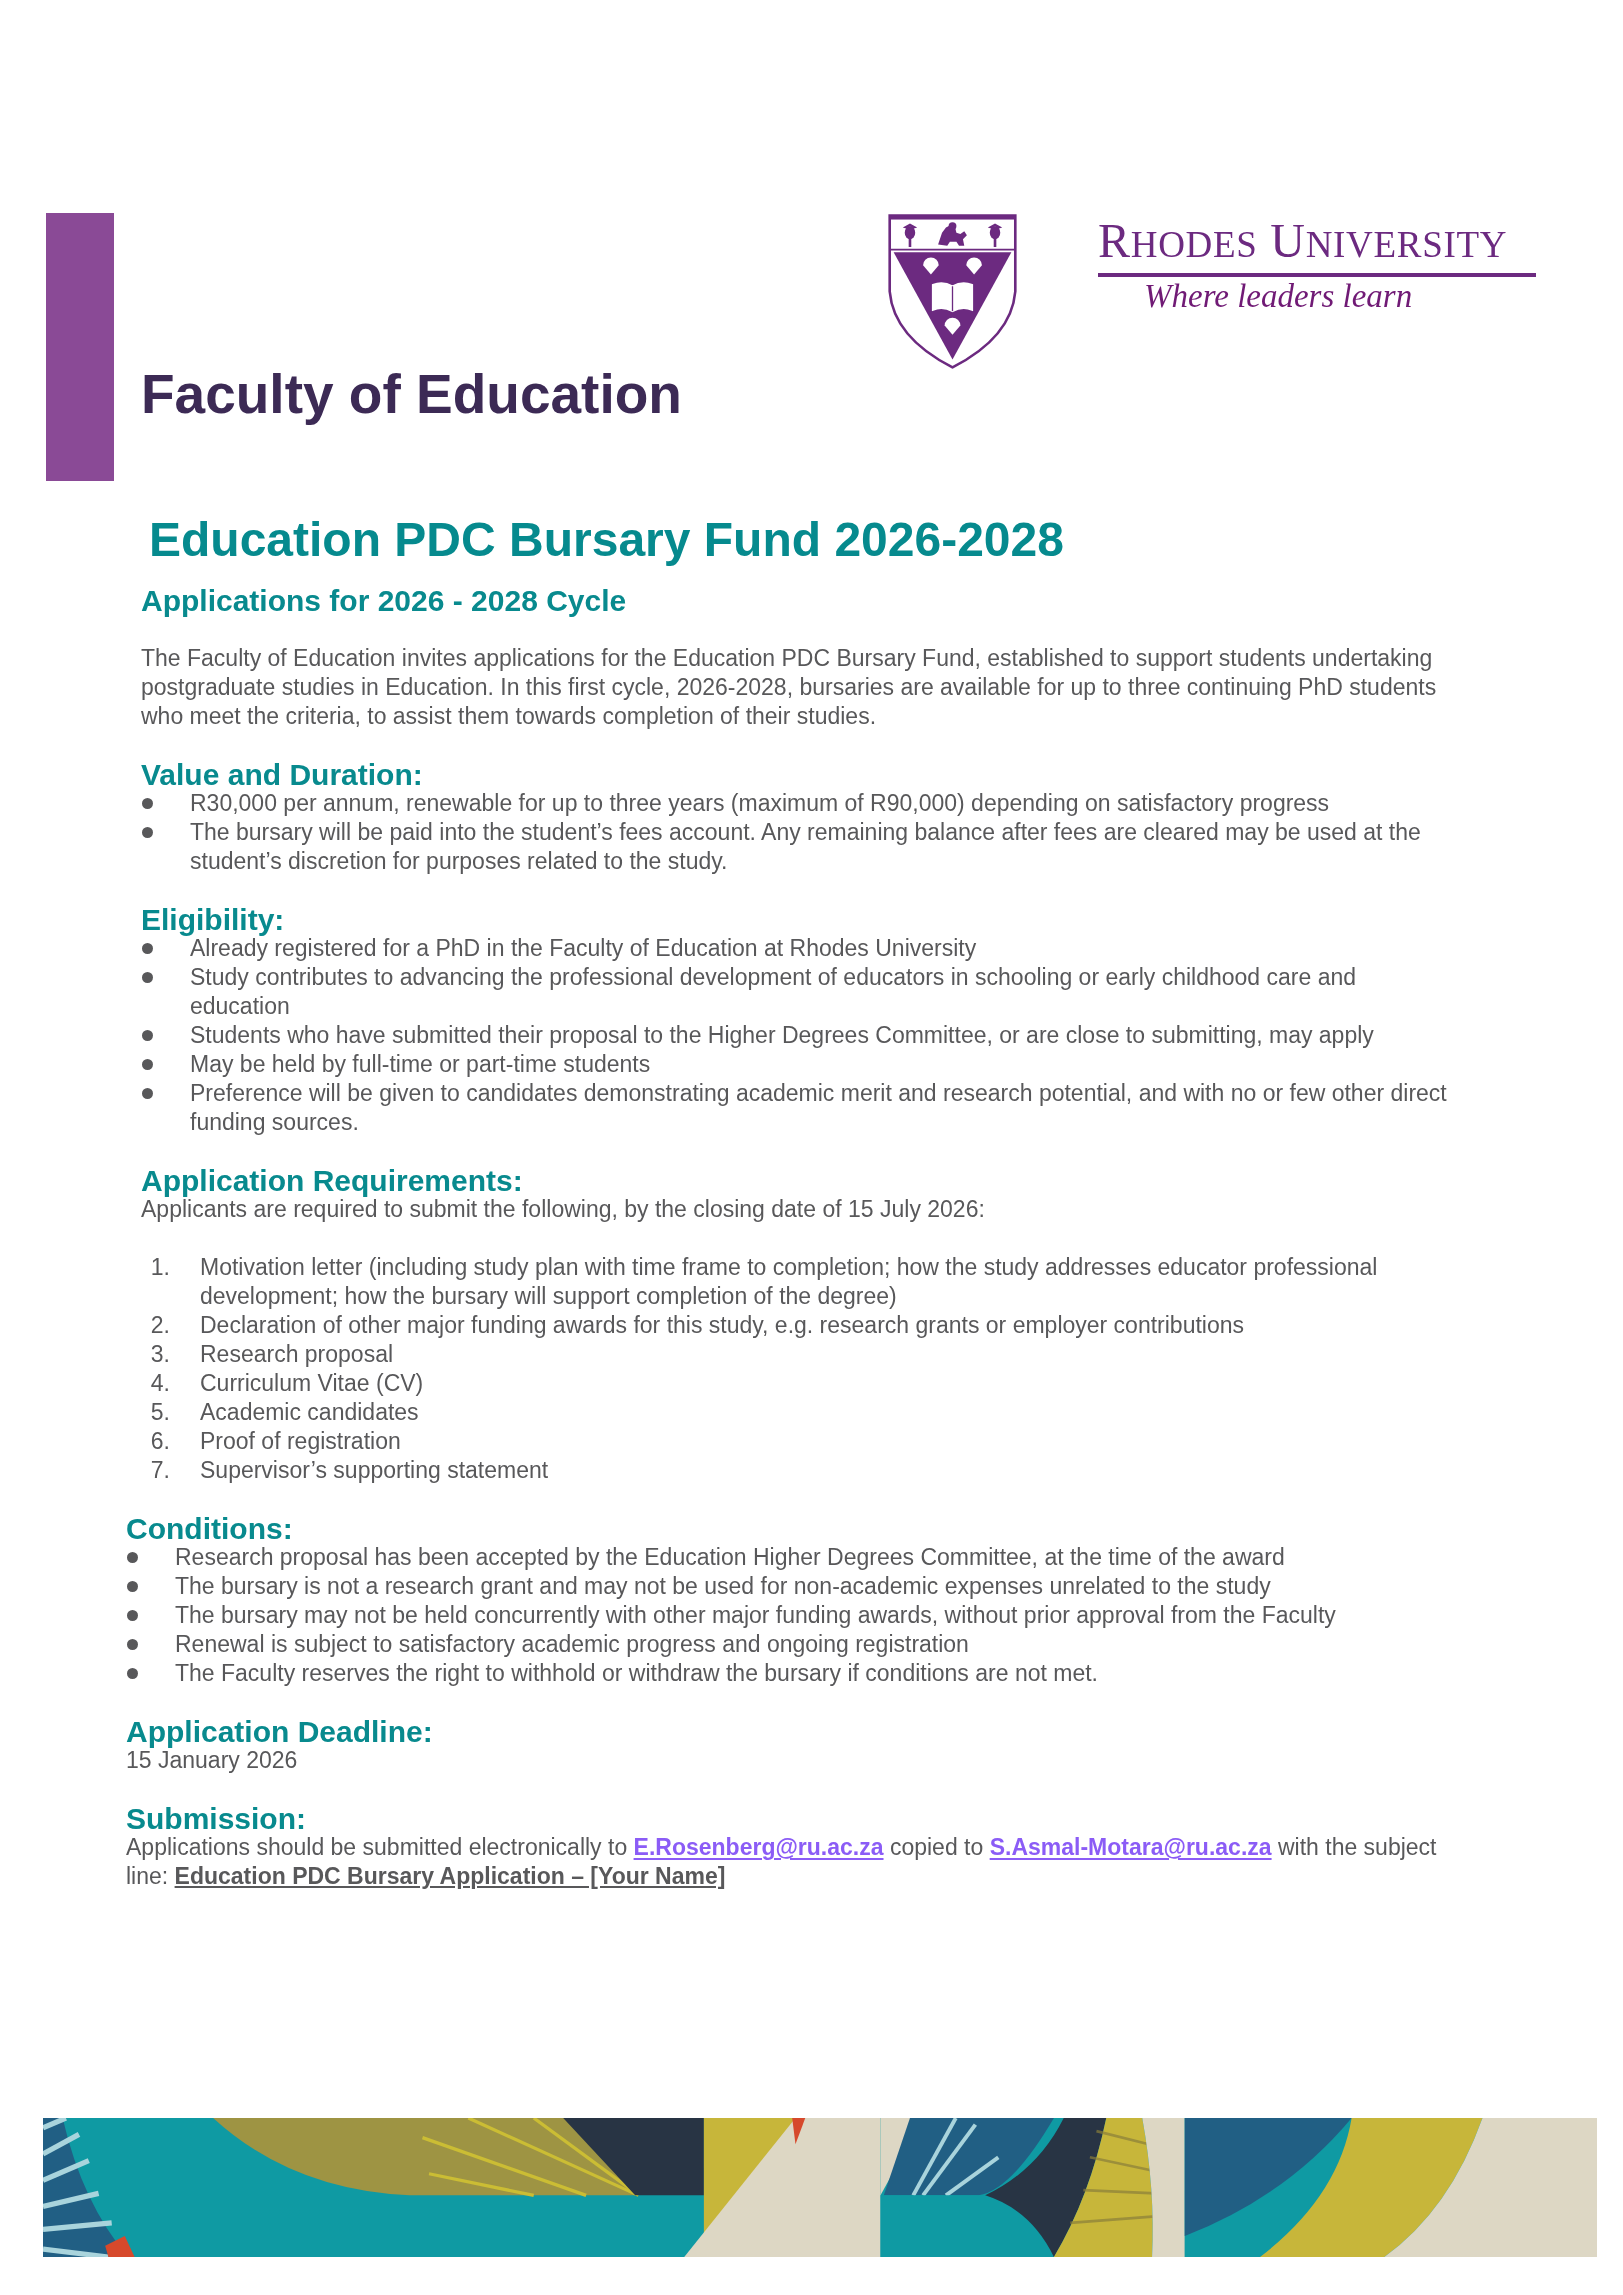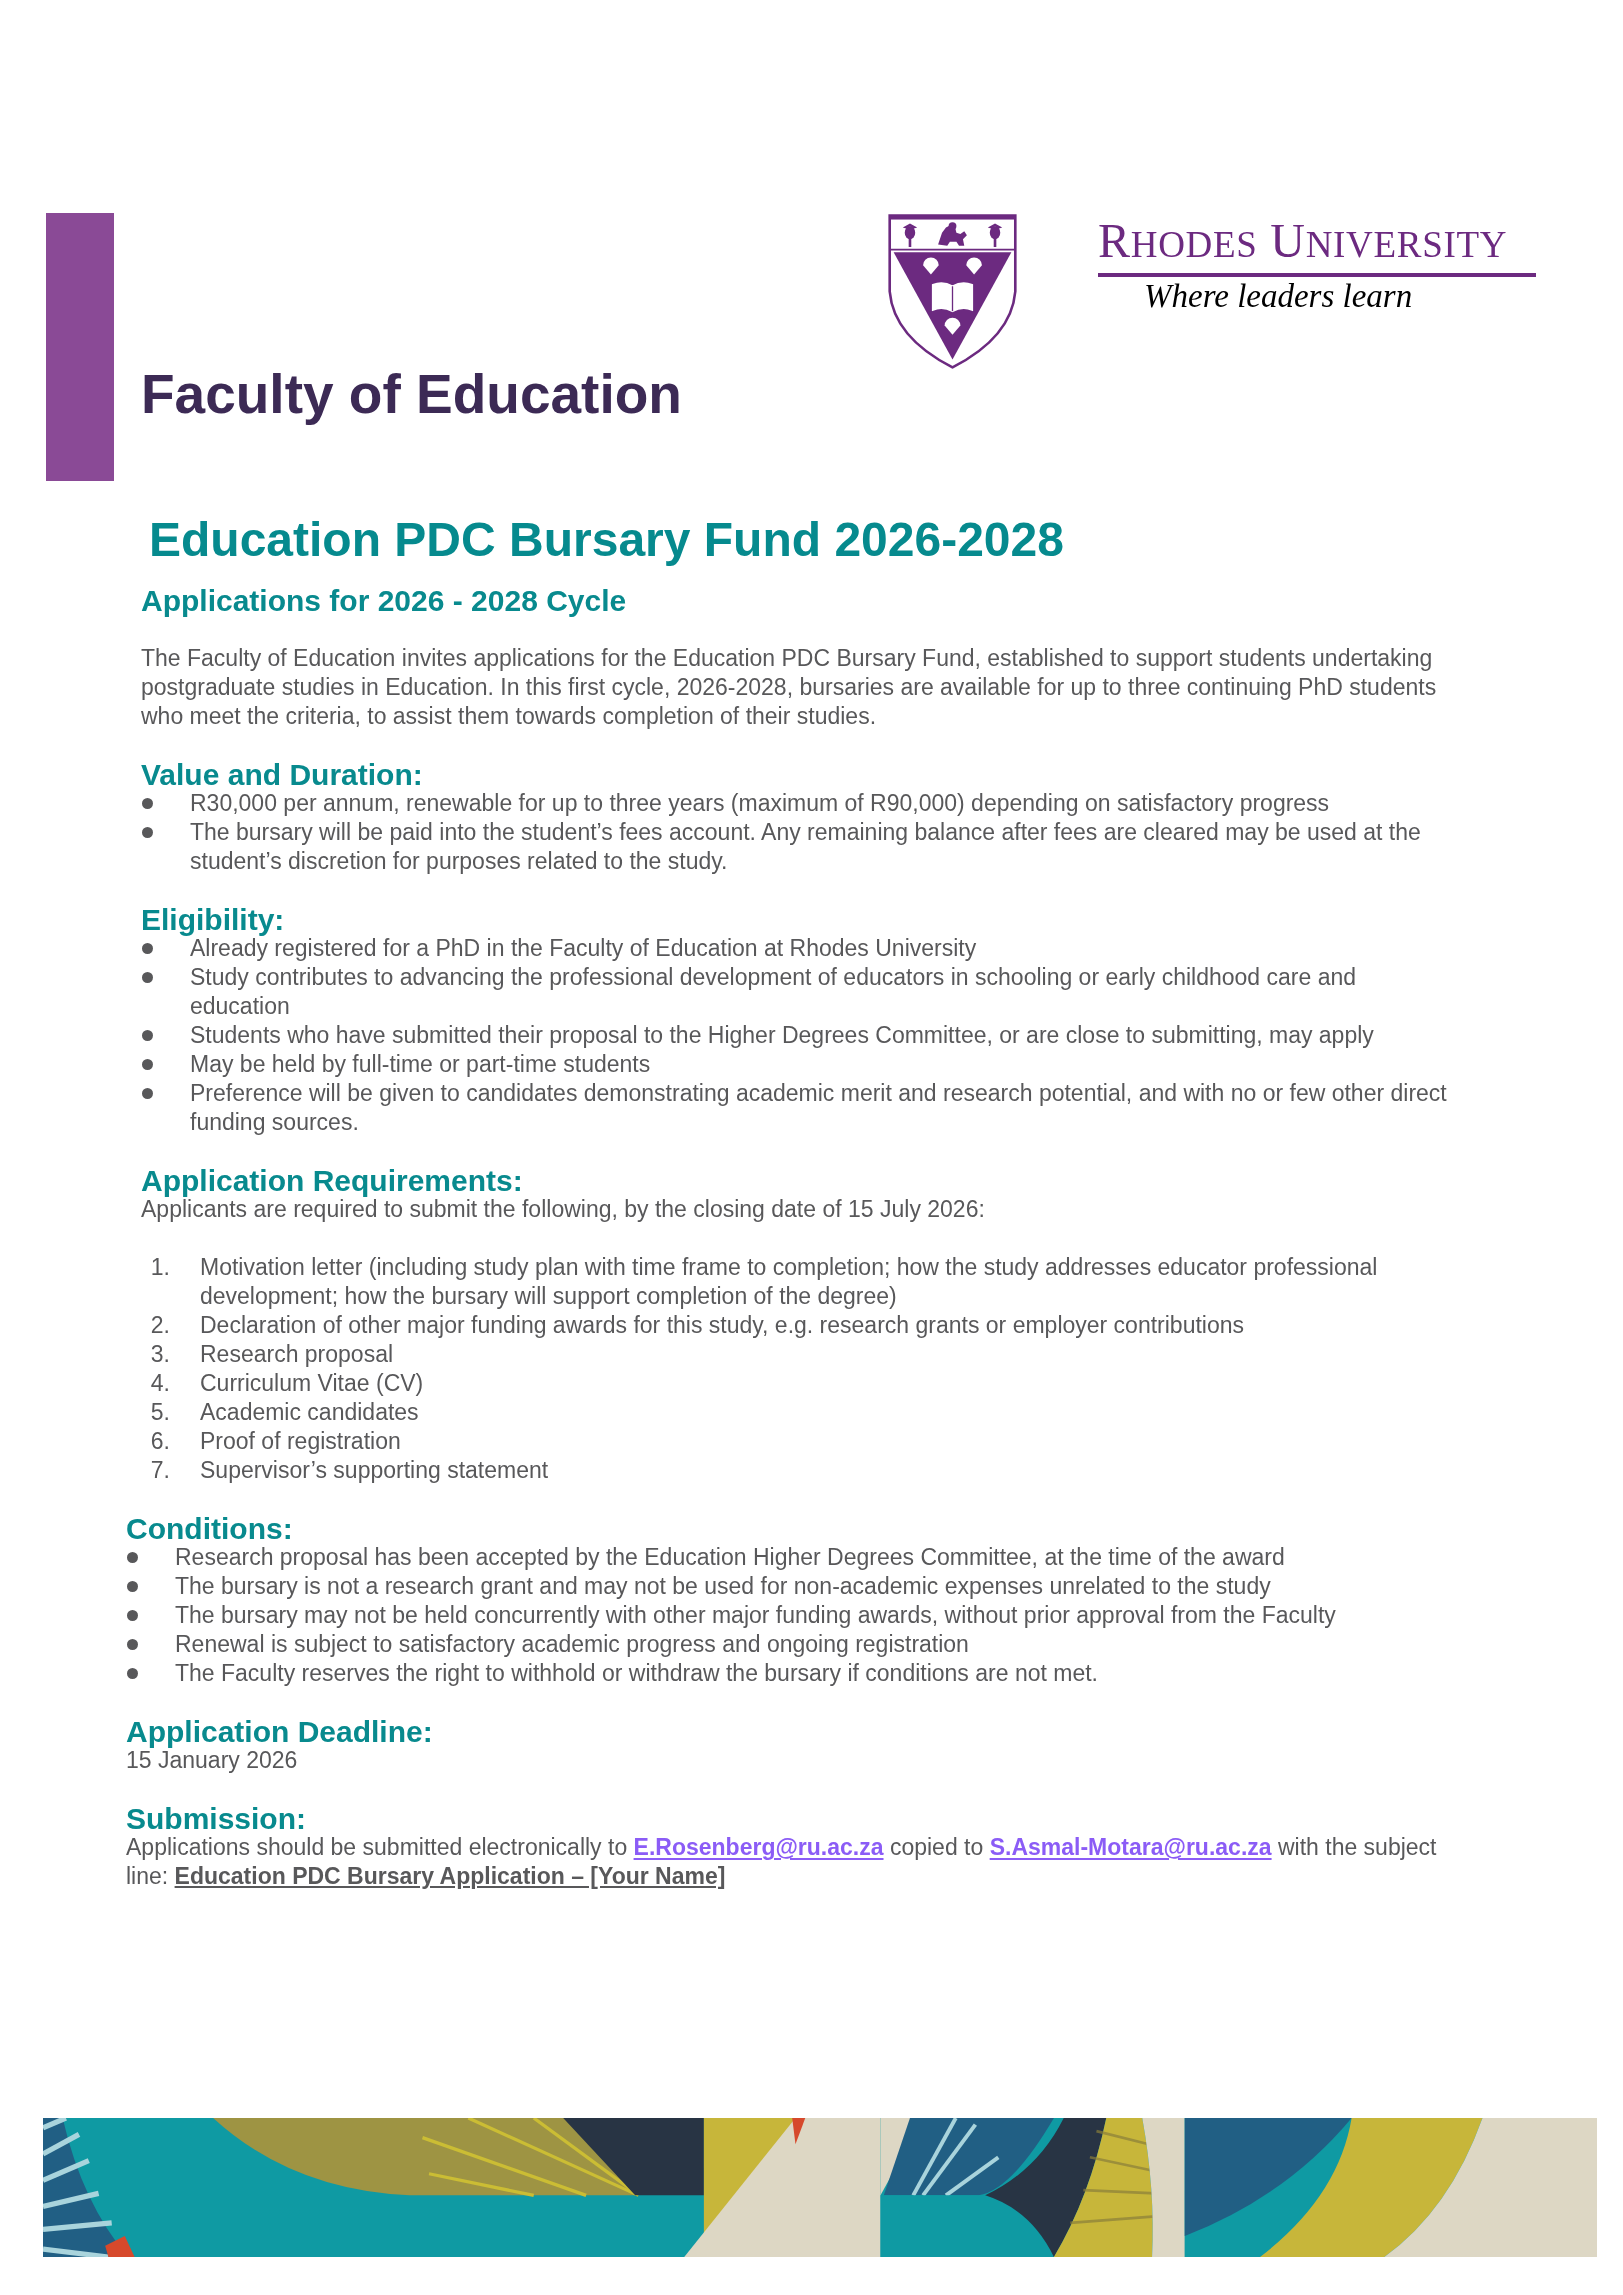--- a/index.html
+++ b/index.html
@@ -8,21 +8,21 @@
   .accent-bar { position:absolute; left:46px; top:213px; width:68px; height:268px; background:#8a4a96; }
 
   
   .logo { position:absolute; left:887px; top:213px; width:622px; height:157px; }
   .crest { position:absolute; left:0; top:0; width:131px; height:157px; }
   .wordmark { position:absolute; left:175px; top:0; width:458px;margin-left:36px; }
   .wm-name { font-family:"Liberation Serif", serif; color:#6c2a80; font-size:48px; letter-spacing:0.7px;
              line-height:55px; white-space:nowrap; }
   .wm-name .sc { font-size:37px; }
   .wm-rule { height:3.3px; background:#6c2a80; width:438px; margin-top:1.3px; }
-  .wm-tag { font-family:"Liberation Serif", serif; font-style:italic; color:#000000; font-size:33px;
+  .wm-tag { font-family:"Liberation Serif", serif; font-style:italic; color:#701a75; font-size:33px;
             line-height:37px; margin-left:46px; margin-top:1.3px; white-space:nowrap; }
 
   .faculty-title { position:absolute; left:141px; top:362px; margin:0; font-size:55px; font-weight:bold;
                    color:#3c2a55; line-height:65px; white-space:nowrap;text-align:right; }
   .main-title { position:absolute; left:141px; top:504px; margin:8px; font-size:48px; font-weight:bold;
                 color:#068a8e; line-height:56px; white-space:nowrap;text-align:right; }
 
   .content { position:absolute; left:141px; top:586px; width:1309px; font-size:23px; line-height:29px; }
   .content .lower { margin-left:-15px; }
   h3.sec { margin:0; color:#088a8e; font-size:30px; font-weight:bold; line-height:29px; }

